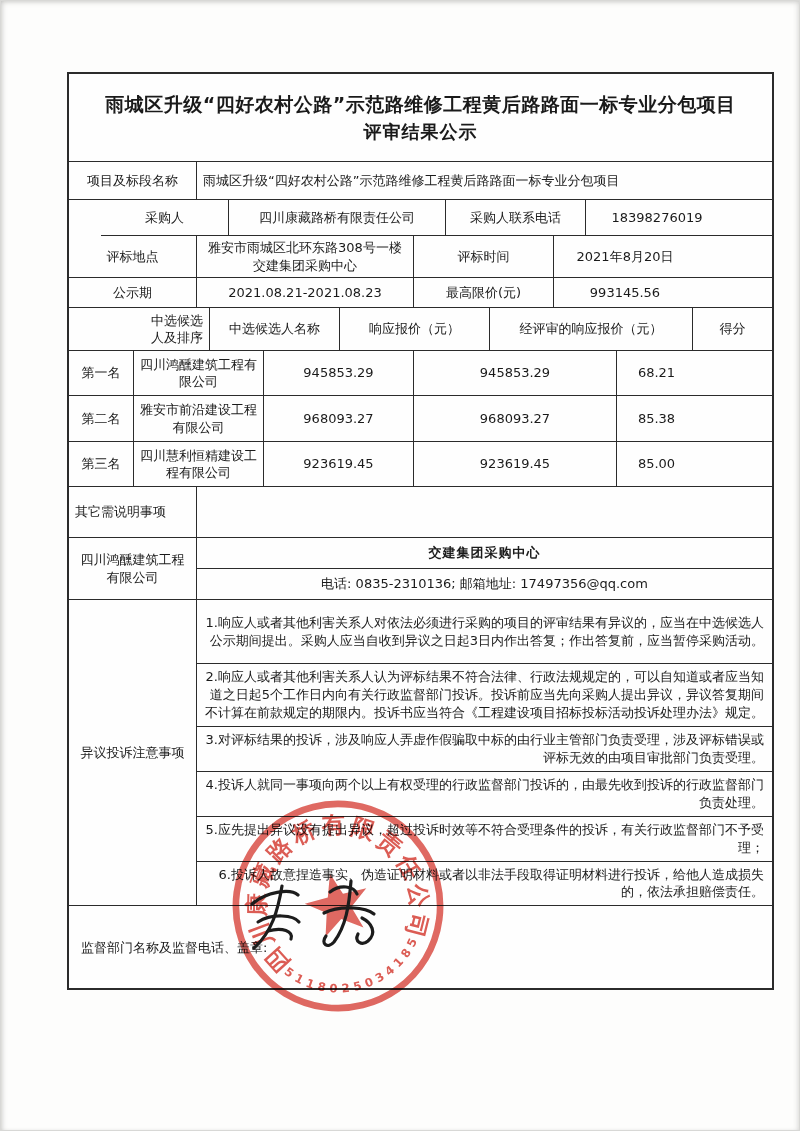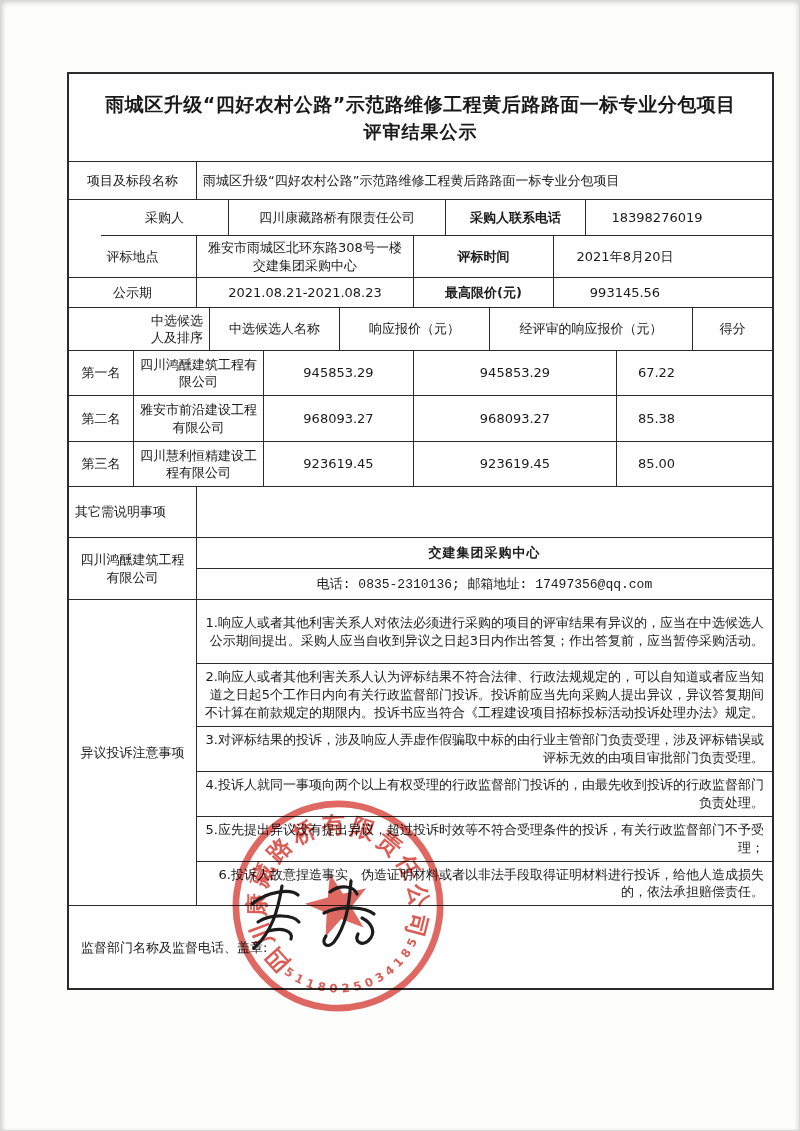--- a/index.html
+++ b/index.html
@@ -14,42 +14,42 @@
     border:2px solid #2b2b2b; background:#fefefe;
   }
   .row { display:flex; border-bottom:1px solid #2b2b2b; }
   .row:last-child { border-bottom:none; }
   .cell { border-right:1px solid #2b2b2b; display:flex; align-items:center; justify-content:center; text-align:center; padding:3px 6px; font-size:13px; line-height:1.35; }
   .cell:last-child { border-right:none; }
   .grow { flex:1; }
   .left { justify-content:flex-start; text-align:left; }
   .w-label { width:128px; flex:0 0 128px; }
   .w-c2 { width:217px; flex:0 0 217px; }
-  .w-c3 { width:140px; flex:0 0 140px;font-weight:bold; }
+  .w-c3 { width:140px; flex:0 0 140px; }
   .w-c4 { width:142px; flex:0 0 142px; }
   .w-r1 { width:65px;  flex:0 0 65px; }
   .w-r2 { width:130px; flex:0 0 130px; }
   .w-r3 { width:150px; flex:0 0 150px; }
   .w-r4 { width:203px; flex:0 0 203px; }
   .w-r5 { width:79px;  flex:0 0 79px; }
 
   .title-row { min-height:88px; }
   .title-cell { flex-direction:column; justify-content:center; padding:8px 14px; }
   .title { font-size:19px; font-weight:bold; line-height:1.45; letter-spacing:0.5px; }
   .subtitle { font-size:18px; font-weight:bold; margin-top:2px; letter-spacing:1px; }
 
   .h38 { min-height:38px; } .h36 { min-height:36px;margin-left:32px; } .h42 { min-height:42px; }
   .h30 { min-height:30px; } .h43 { min-height:43px;justify-content:flex-end; } .h45 { min-height:45px; }
   .h46 { min-height:46px; } .h51 { min-height:51px; } .h82 { min-height:82px; }
 
   .stack { display:flex; flex-direction:column; flex:1; }
   .stack > .subrow { border-bottom:1px solid #2b2b2b; display:flex; align-items:center; justify-content:center; text-align:right; padding:4px 8px; font-size:13px; }
   .stack > .subrow:last-child { border-bottom:none; }
   .sup-name { min-height:31px; font-weight:bold; font-size:14px; letter-spacing:1px; }
-  .sup-contact { min-height:30px;font-family:Liberation Mono, monospace; }
+  .sup-contact { min-height:30px; }
 
   .obj-item { align-items:center; justify-content:flex-start; text-align:left; font-size:12px; line-height:1.38; padding:5px 8px; }
   .oi1 { min-height:64px; } .oi2 { min-height:62px; } .oi3 { min-height:42px; }
   .oi4 { min-height:42px; } .oi5 { min-height:38px; } .oi6 { min-height:42px; }
 
   .sig-row .cell { justify-content:flex-start; text-align:left; padding-left:12px; font-size:13px; }
 
   .seal { position:absolute; left:227px; top:795px; width:222px; height:222px; mix-blend-mode:multiply; opacity:0.88; transform:rotate(-14deg); }
   .seal text { fill:#d8453c; font-family:"DejaVu Sans",sans-serif; }
   .seal .co-char { font-size:21px; font-weight:bold; }
@@ -101,21 +101,21 @@
       <div class="cell w-r3">响应报价（元）</div>
       <div class="cell w-r4">经评审的响应报价（元）</div>
       <div class="cell w-r5">得分</div>
     </div>
 
     <div class="row h45">
       <div class="cell w-r1">第一名</div>
       <div class="cell w-r2">四川鸿醺建筑工程有限公司</div>
       <div class="cell w-r3">945853.29</div>
       <div class="cell w-r4">945853.29</div>
-      <div class="cell w-r5">67.22</div>
+      <div class="cell w-r5">68.21</div>
     </div>
 
     <div class="row h46">
       <div class="cell w-r1">第二名</div>
       <div class="cell w-r2">雅安市前沿建设工程有限公司</div>
       <div class="cell w-r3">968093.27</div>
       <div class="cell w-r4">968093.27</div>
       <div class="cell w-r5">85.38</div>
     </div>
 

